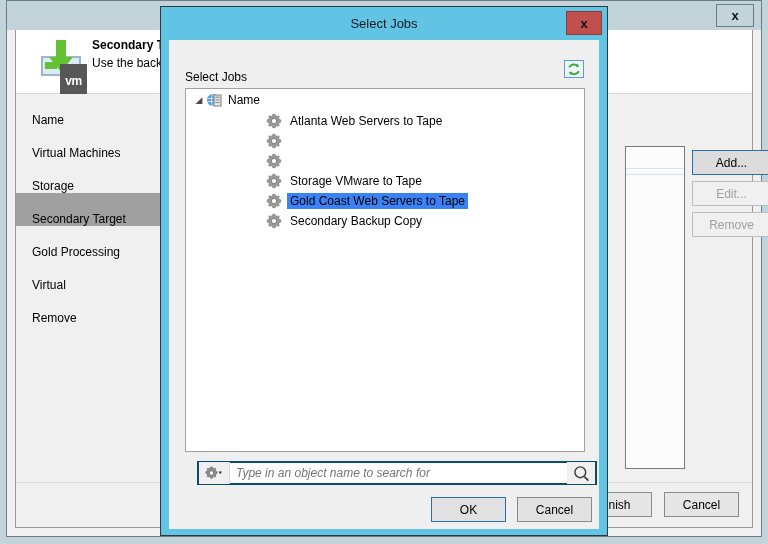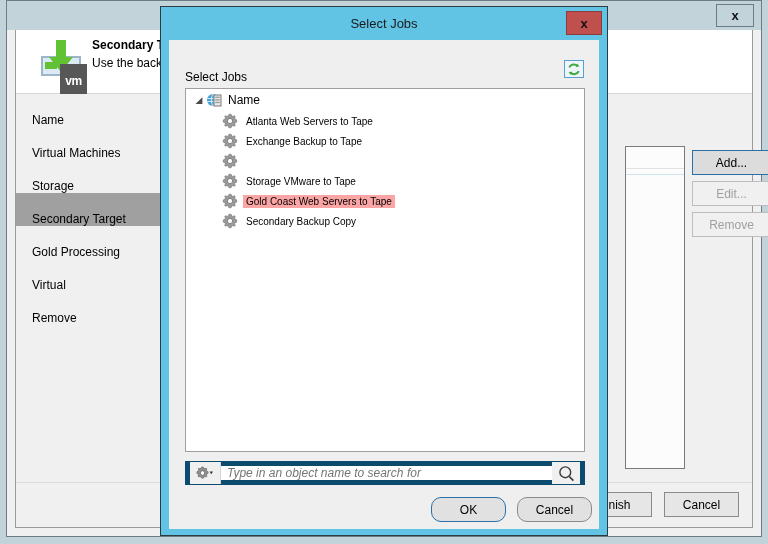--- a/index.html
+++ b/index.html
@@ -295,46 +295,47 @@
   .expander {
     width: 14px; height: 14px;
     display: flex; align-items: center; justify-content: center;
     font-size: 9px; color: #4a4a4a;
     flex: 0 0 auto;
   }
   .tree-child {
     display: flex; align-items: center;
     height: 20px;
     padding-left: 36px;
-    font-size: 10px;
+    font-size: 12px;
     cursor: default;
+    margin-left: 44px;
   }
   .tree-child .lbl {
     padding: 1px 3px;
   }
   .tree-child.selected .lbl {
-    background: #fca5a5;
+    background: #3b82f6;
   }
   .gear {
     flex: 0 0 auto;
     width: 16px; height: 16px;
     margin-right: 5px;
   }
   .jobs-ic {
     flex: 0 0 auto;
     width: 17px; height: 16px;
     margin-right: 5px;
   }
 
   #search-bar {
     position: absolute;
-    left: 16px; top: 421px;
+    left: 28px; top: 421px;
     width: 400px; height: 24px;
     background: #fff;
-    border: 5px solid #0c4a6e;
+    border: 2px solid #0c4a6e;
     box-sizing: border-box;
     display: flex; align-items: center;
   }
   #search-gear {
     width: 30px; height: 22px;
     background: #f0f0f0;
     border-right: 1px solid #d6d6d6;
     display: flex; align-items: center; justify-content: center;
     flex: 0 0 auto;
     cursor: pointer;
@@ -358,21 +359,20 @@
   .dlg-btn {
     position: absolute;
     top: 457px;
     width: 75px; height: 25px;
     background: #e1e1e1;
     font-size: 12px;
     display: flex; align-items: center; justify-content: center;
     box-sizing: border-box;
     font-family: "Liberation Sans", sans-serif;
     cursor: pointer;
-    border-radius: 10px;
   }
   #btn-ok { left: 262px; border: 1px solid #2a6fa8; }
   #btn-cancel { left: 348px; border: 1px solid #8a8a8a; }
 </style>
 </head>
 <body>
 
 <div id="screen">
 
   <div id="wizard">
@@ -493,21 +493,20 @@
           <span class="lbl">Atlanta Web Servers to Tape</span>
         </div>
 
         <div class="tree-child">
           <span class="gear">
             <svg width="16" height="16" viewBox="0 0 16 16" aria-hidden="true">
               <path d="M8 1.2l1.2.25.5 1.5 1.3.55 1.4-.75.9.9-.75 1.4.55 1.3 1.5.5L14.8 8l-.25 1.2-1.5.5-.55 1.3.75 1.4-.9.9-1.4-.75-1.3.55-.5 1.5L8 14.8l-1.2-.25-.5-1.5-1.3-.55-1.4.75-.9-.9.75-1.4-.55-1.3-1.5-.5L1.2 8l.25-1.2 1.5-.5.55-1.3-.75-1.4.9-.9 1.4.75 1.3-.55.5-1.5z" fill="#9a9a9a" stroke="#6d6d6d" stroke-width="0.6"></path>
               <circle cx="8" cy="8" r="2.6" fill="#ffffff" stroke="#6d6d6d" stroke-width="0.8"></circle>
             </svg>
           </span>
-          <span class="lbl">Exchange Backup to Tape</span>
         </div>
 
         <div class="tree-child">
           <span class="gear">
             <svg width="16" height="16" viewBox="0 0 16 16" aria-hidden="true">
               <path d="M8 1.2l1.2.25.5 1.5 1.3.55 1.4-.75.9.9-.75 1.4.55 1.3 1.5.5L14.8 8l-.25 1.2-1.5.5-.55 1.3.75 1.4-.9.9-1.4-.75-1.3.55-.5 1.5L8 14.8l-1.2-.25-.5-1.5-1.3-.55-1.4.75-.9-.9.75-1.4-.55-1.3-1.5-.5L1.2 8l.25-1.2 1.5-.5.55-1.3-.75-1.4.9-.9 1.4.75 1.3-.55.5-1.5z" fill="#9a9a9a" stroke="#6d6d6d" stroke-width="0.6"></path>
               <circle cx="8" cy="8" r="2.6" fill="#ffffff" stroke="#6d6d6d" stroke-width="0.8"></circle>
             </svg>
           </span>
         </div>

